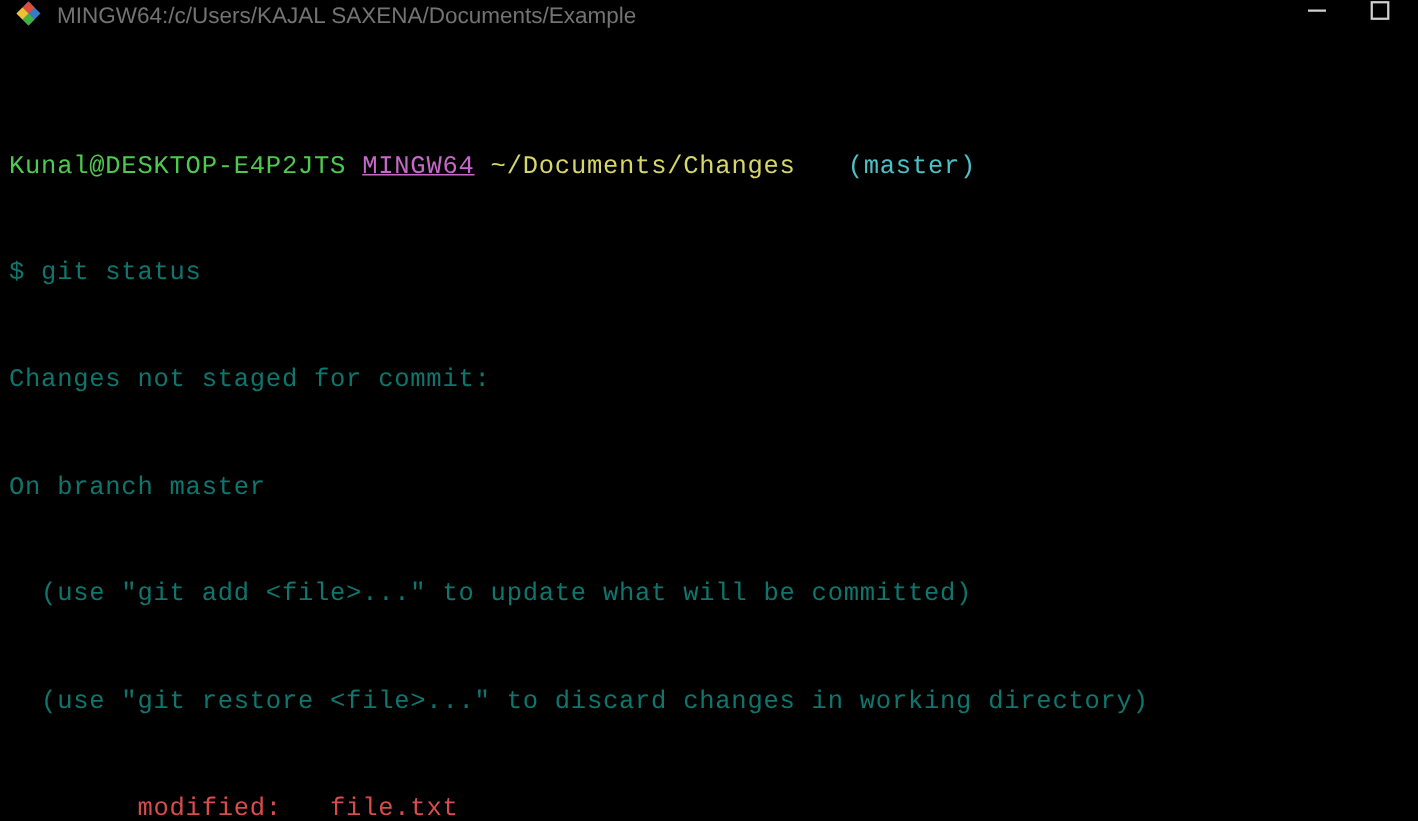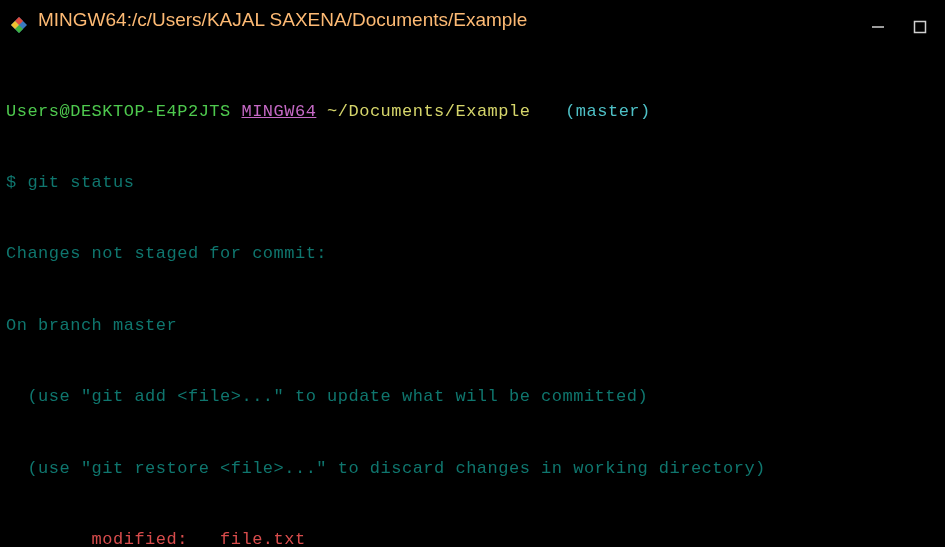--- a/index.html
+++ b/index.html
@@ -14,25 +14,25 @@
       line-height: 1.4;
       color: #c0c0c0;
       width: 945px;
       height: 547px;
       overflow: hidden;
     }
     .titlebar {
       background: #000;
       height: 34px;
       display: flex;
-      align-items: flex-end;
+      align-items: flex-start;
       padding: 0 10px;
-      color: #fdba74;
+      color: #737373;
       font-family: 'Segoe UI', Arial, sans-serif;
-      font-size: 19px;
+      font-size: 15px;
     }
     .titlebar-icon {
       width: 18px;
       height: 18px;
       margin-right: 10px;
       display: inline-flex;
       align-items: center;
       justify-content: center;
     }
     .titlebar-title {
@@ -86,21 +86,21 @@
     </span>
     <span class="win-btn">
       <svg width="14" height="14" viewBox="0 0 14 14">
           <rect x="1.5" y="1.5" width="11" height="11" fill="none" stroke="#d0d0d0" stroke-width="1.5"></rect>
         </svg>
     </span>
   </span>
 </div>
 
 <div class="terminal">
-  <span class="line"><span class="green">Users@DESKTOP-E4P2JTS</span> <span class="magenta">MINGW64</span> <span class="yellow">~/Documents/Example</span> <span class="cyan">(master)</span></span>
+  <span class="line"><span class="green">Kunal@DESKTOP-E4P2JTS</span> <span class="magenta">MINGW64</span> <span class="yellow">~/Documents/Changes</span> <span class="cyan">(master)</span></span>
   <span class="line white"><span>$ </span><span>git status</span></span>
   <span class="line white">Changes not staged for commit:</span>
   <span class="line white">On branch master</span>
   <span class="line white">  (use "git add &lt;file&gt;..." to update what will be committed)</span>
   <span class="line white">  (use "git restore &lt;file&gt;..." to discard changes in working directory)</span>
   <span class="line"><span class="red">        modified:   </span><span class="red">file.txt</span></span>
   
   
   
   

